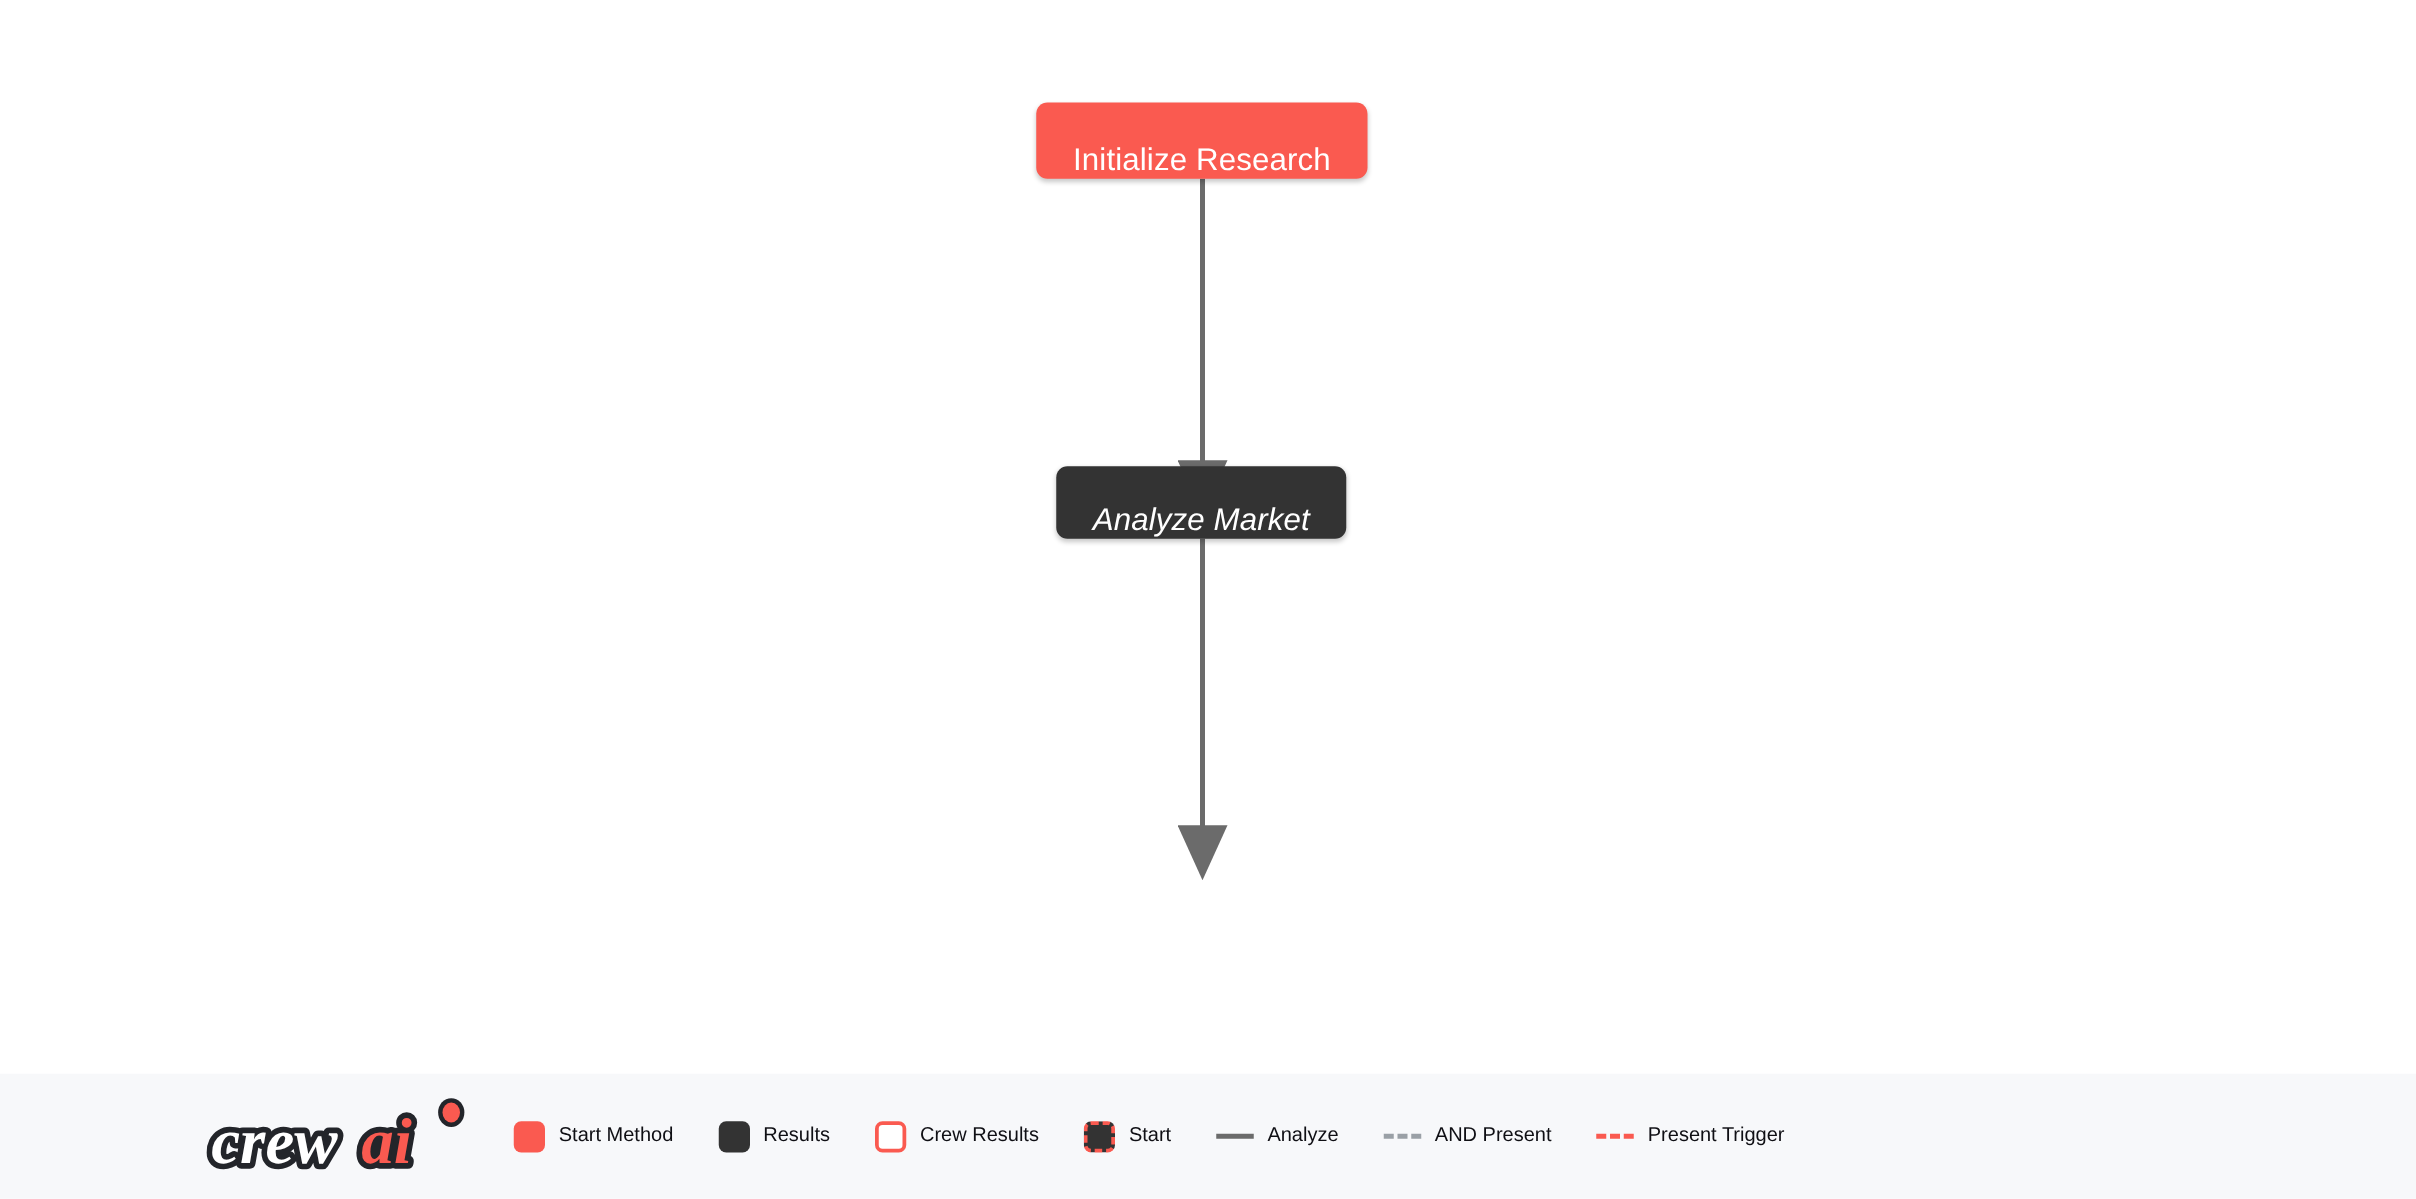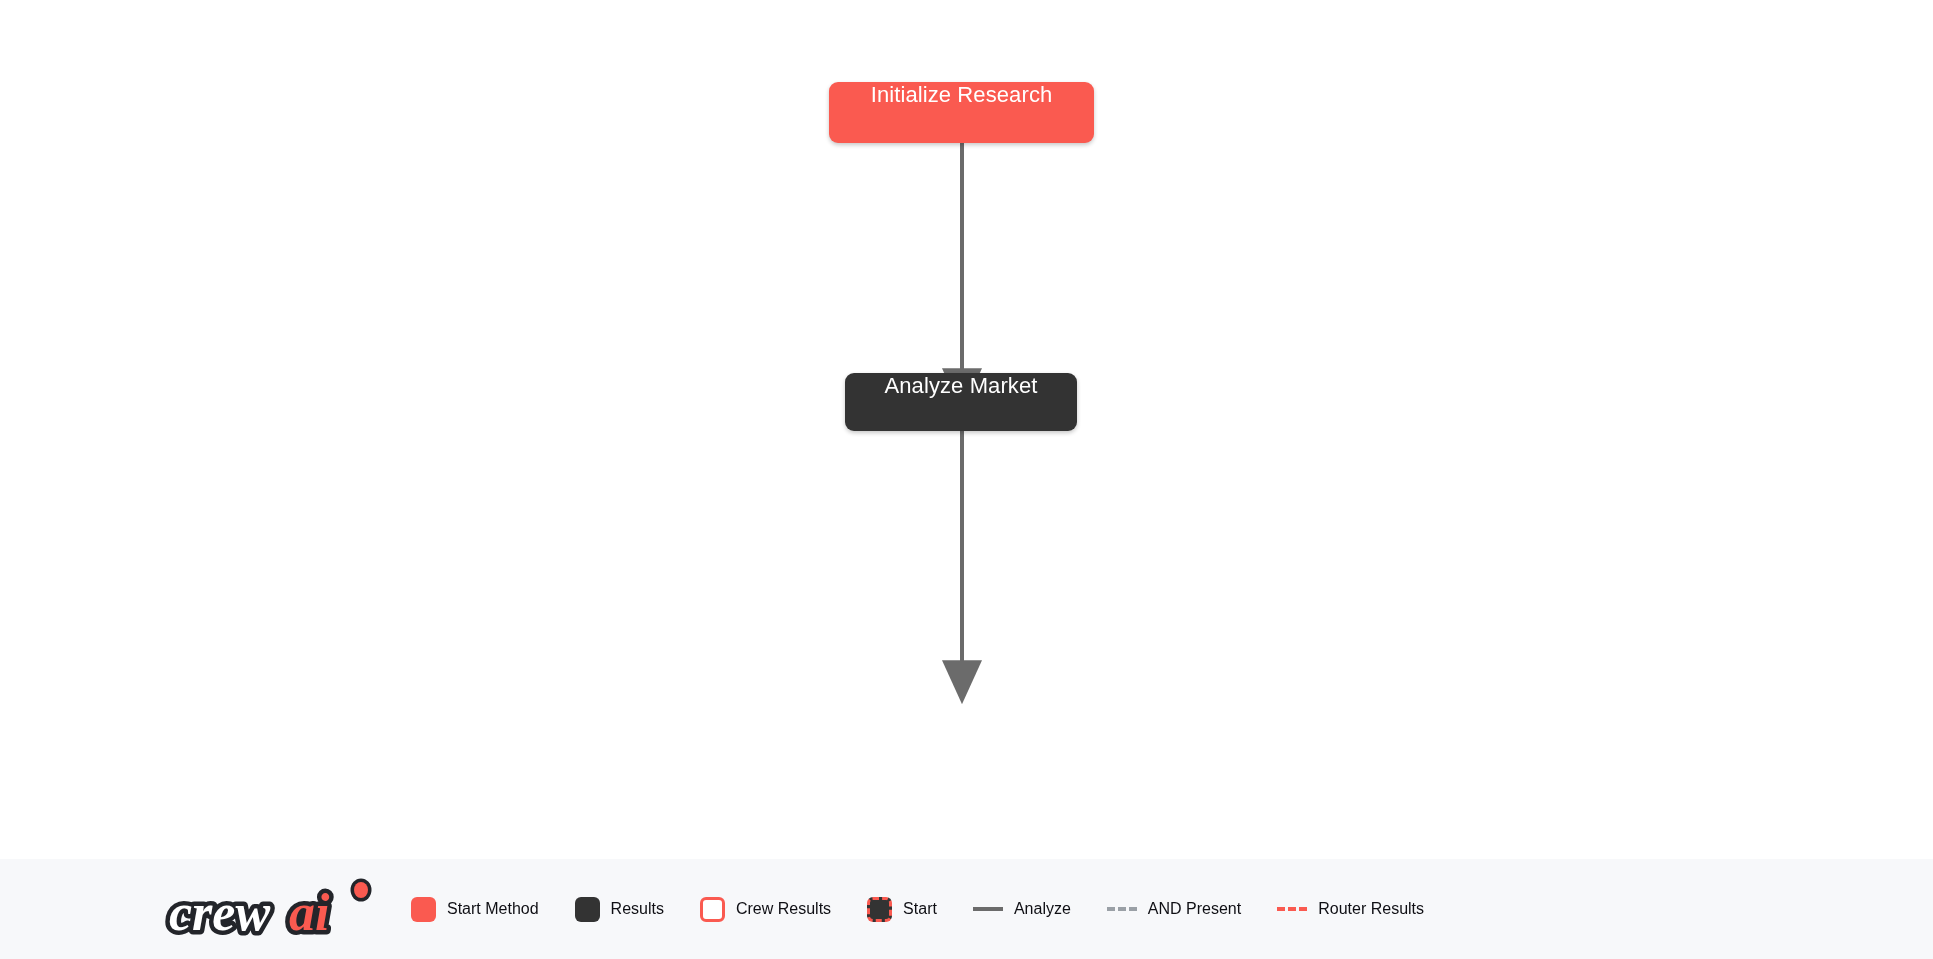--- a/index.html
+++ b/index.html
@@ -32,34 +32,35 @@
     width: 1933px;
     height: 859px;
     pointer-events: none;
   }
 
   .node {
     position: absolute;
     box-sizing: border-box;
     border-radius: 9px;
     display: flex;
-    align-items: flex-start;
+    align-items: flex-end;
     justify-content: center;
     white-space: nowrap;
     box-shadow: 0 2px 4px rgba(0,0,0,0.22);
-    font-size: 22px;
+    font-size: 25px;
     letter-spacing: 0.1px;
   }
   .node-start {
     background: #fa5a50;
     color: #ffffff;
   }
   .node-method {
     background: #333333;
     color: #ffffff;
+    font-style: italic;
   }
 
   
   #legend-bar {
     position: absolute;
     left: 0;
     top: 859px;
     width: 1933px;
     height: 100px;
     background: #f7f8fa;
@@ -180,16 +181,16 @@
     <span class="legend-label">Analyze</span>
   </div>
 
   <div class="legend-item">
     <span class="sw-line sw-line-dashed-gray"></span>
     <span class="legend-label">AND Present</span>
   </div>
 
   <div class="legend-item">
     <span class="sw-line sw-line-dashed-red"></span>
-    <span class="legend-label">Router Results</span>
+    <span class="legend-label">Present Trigger</span>
   </div>
 
 </div>
 
 </body></html>

